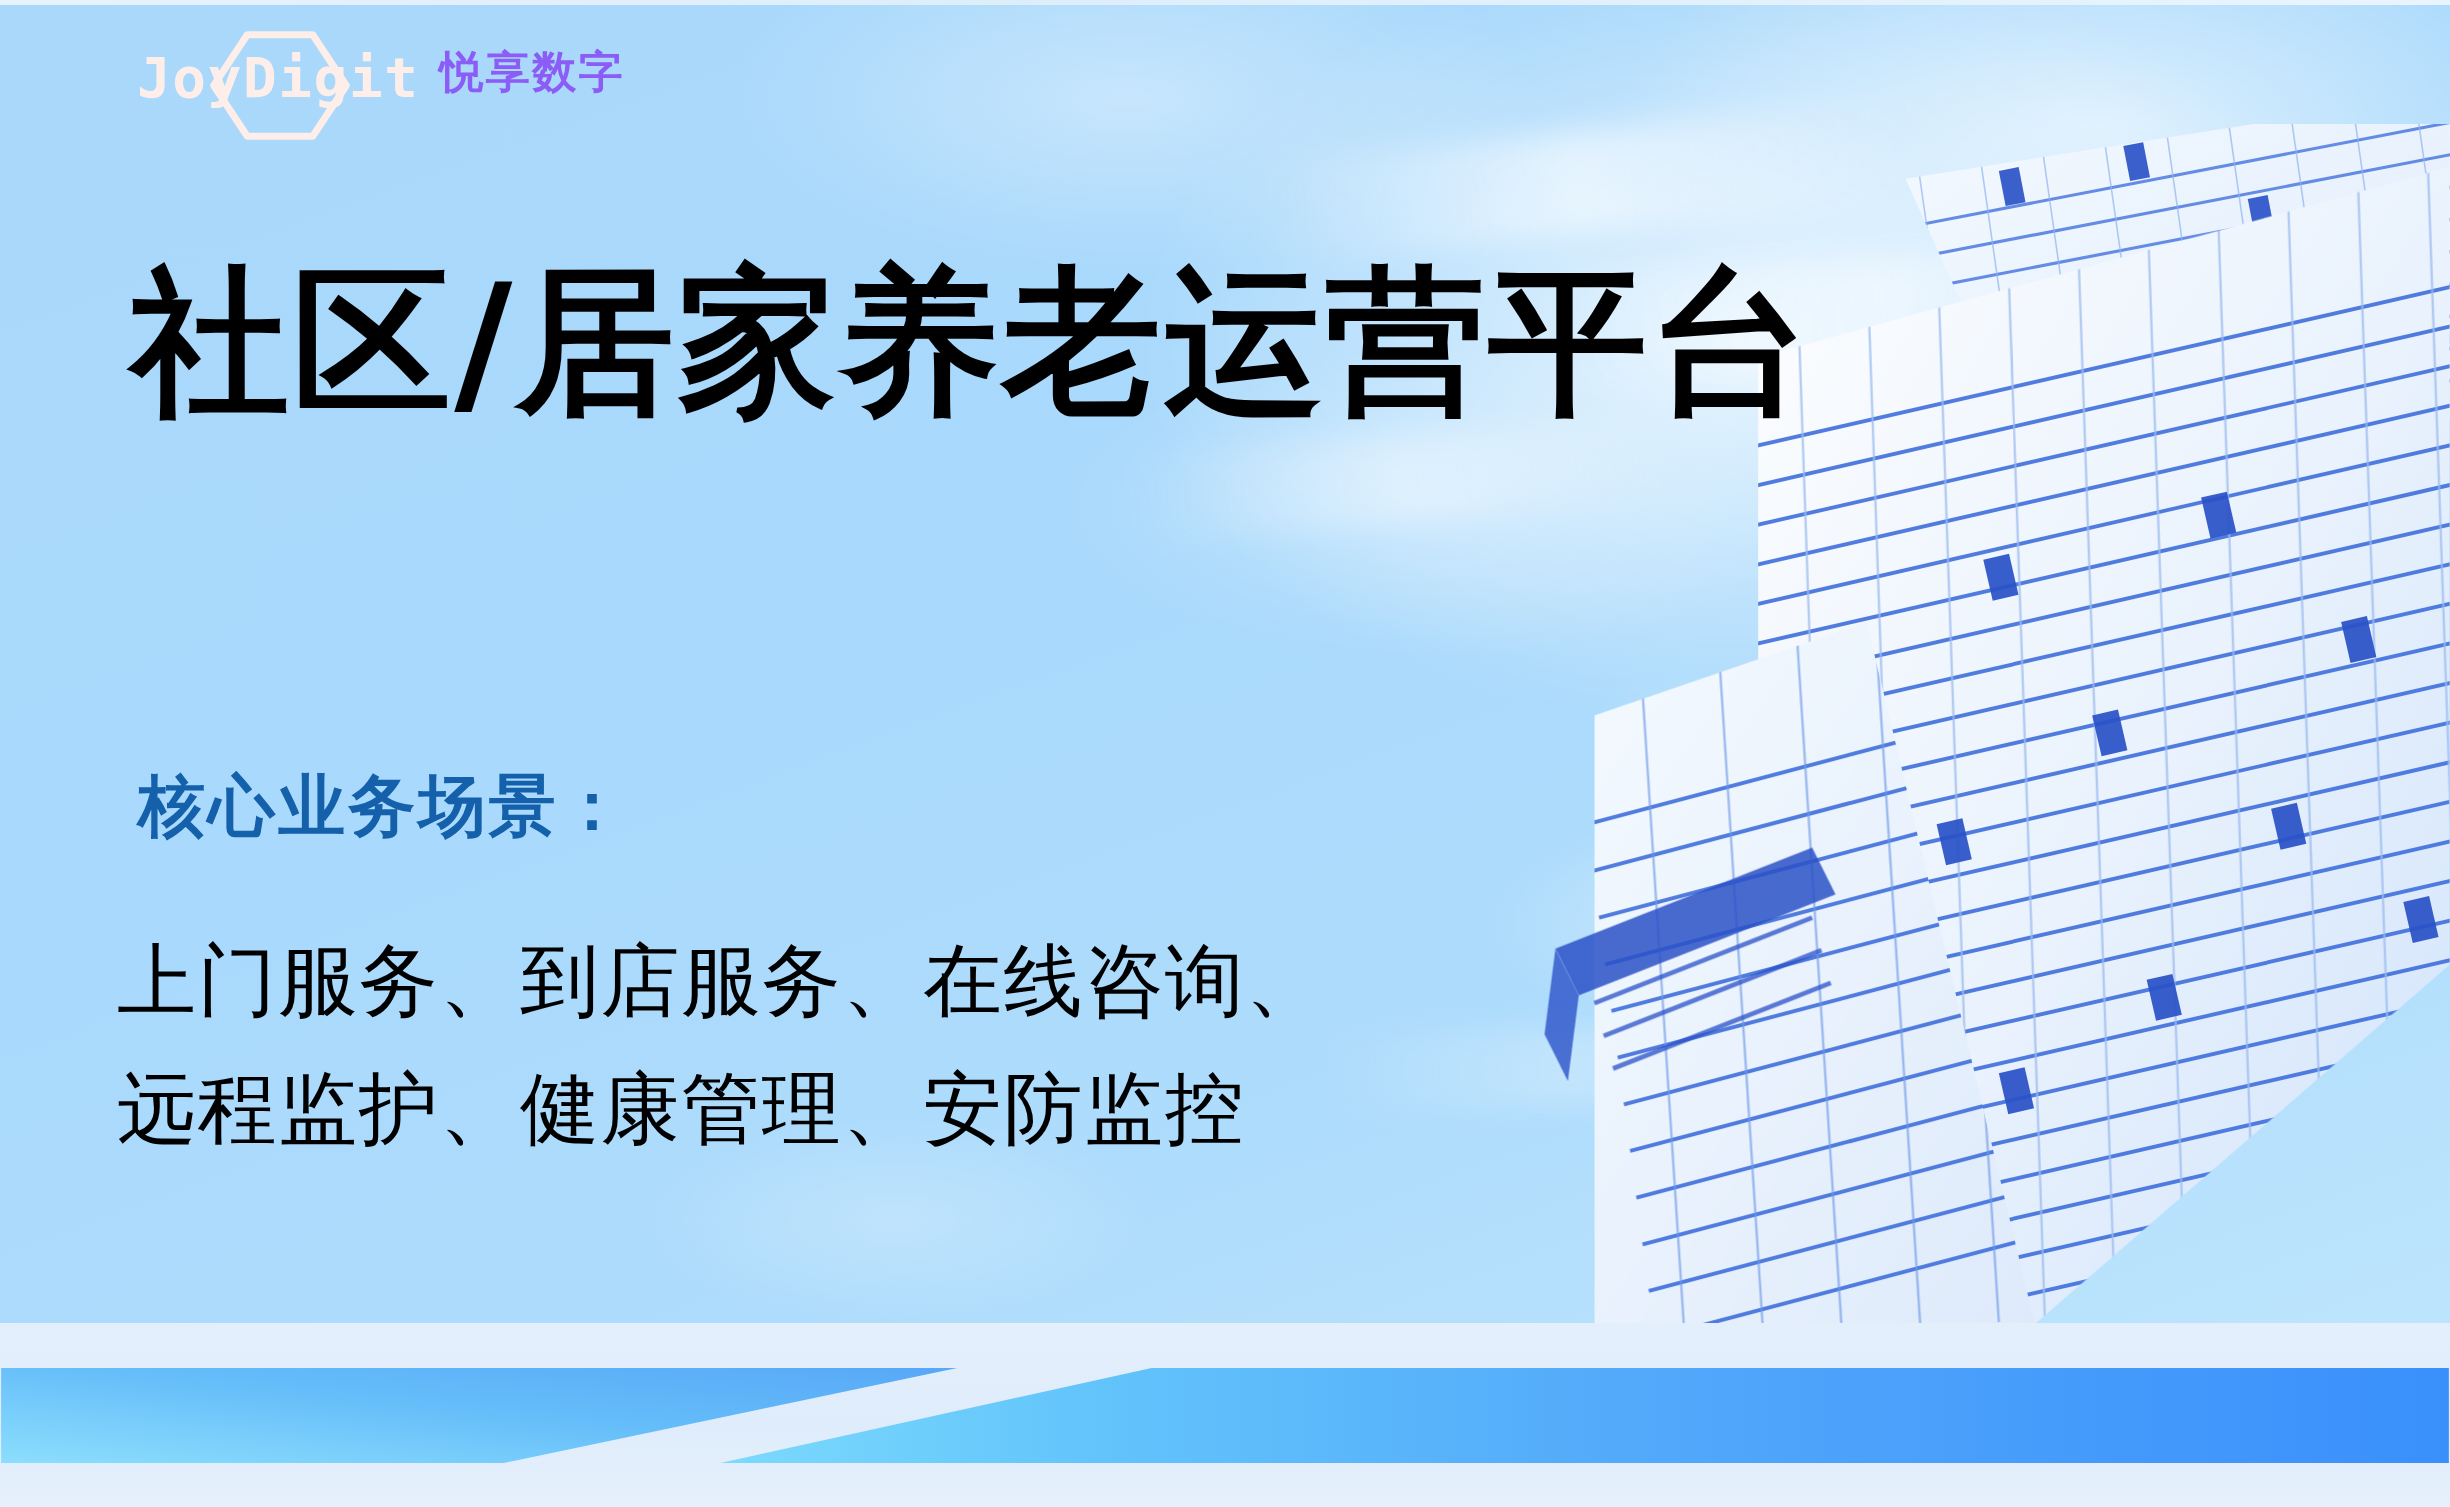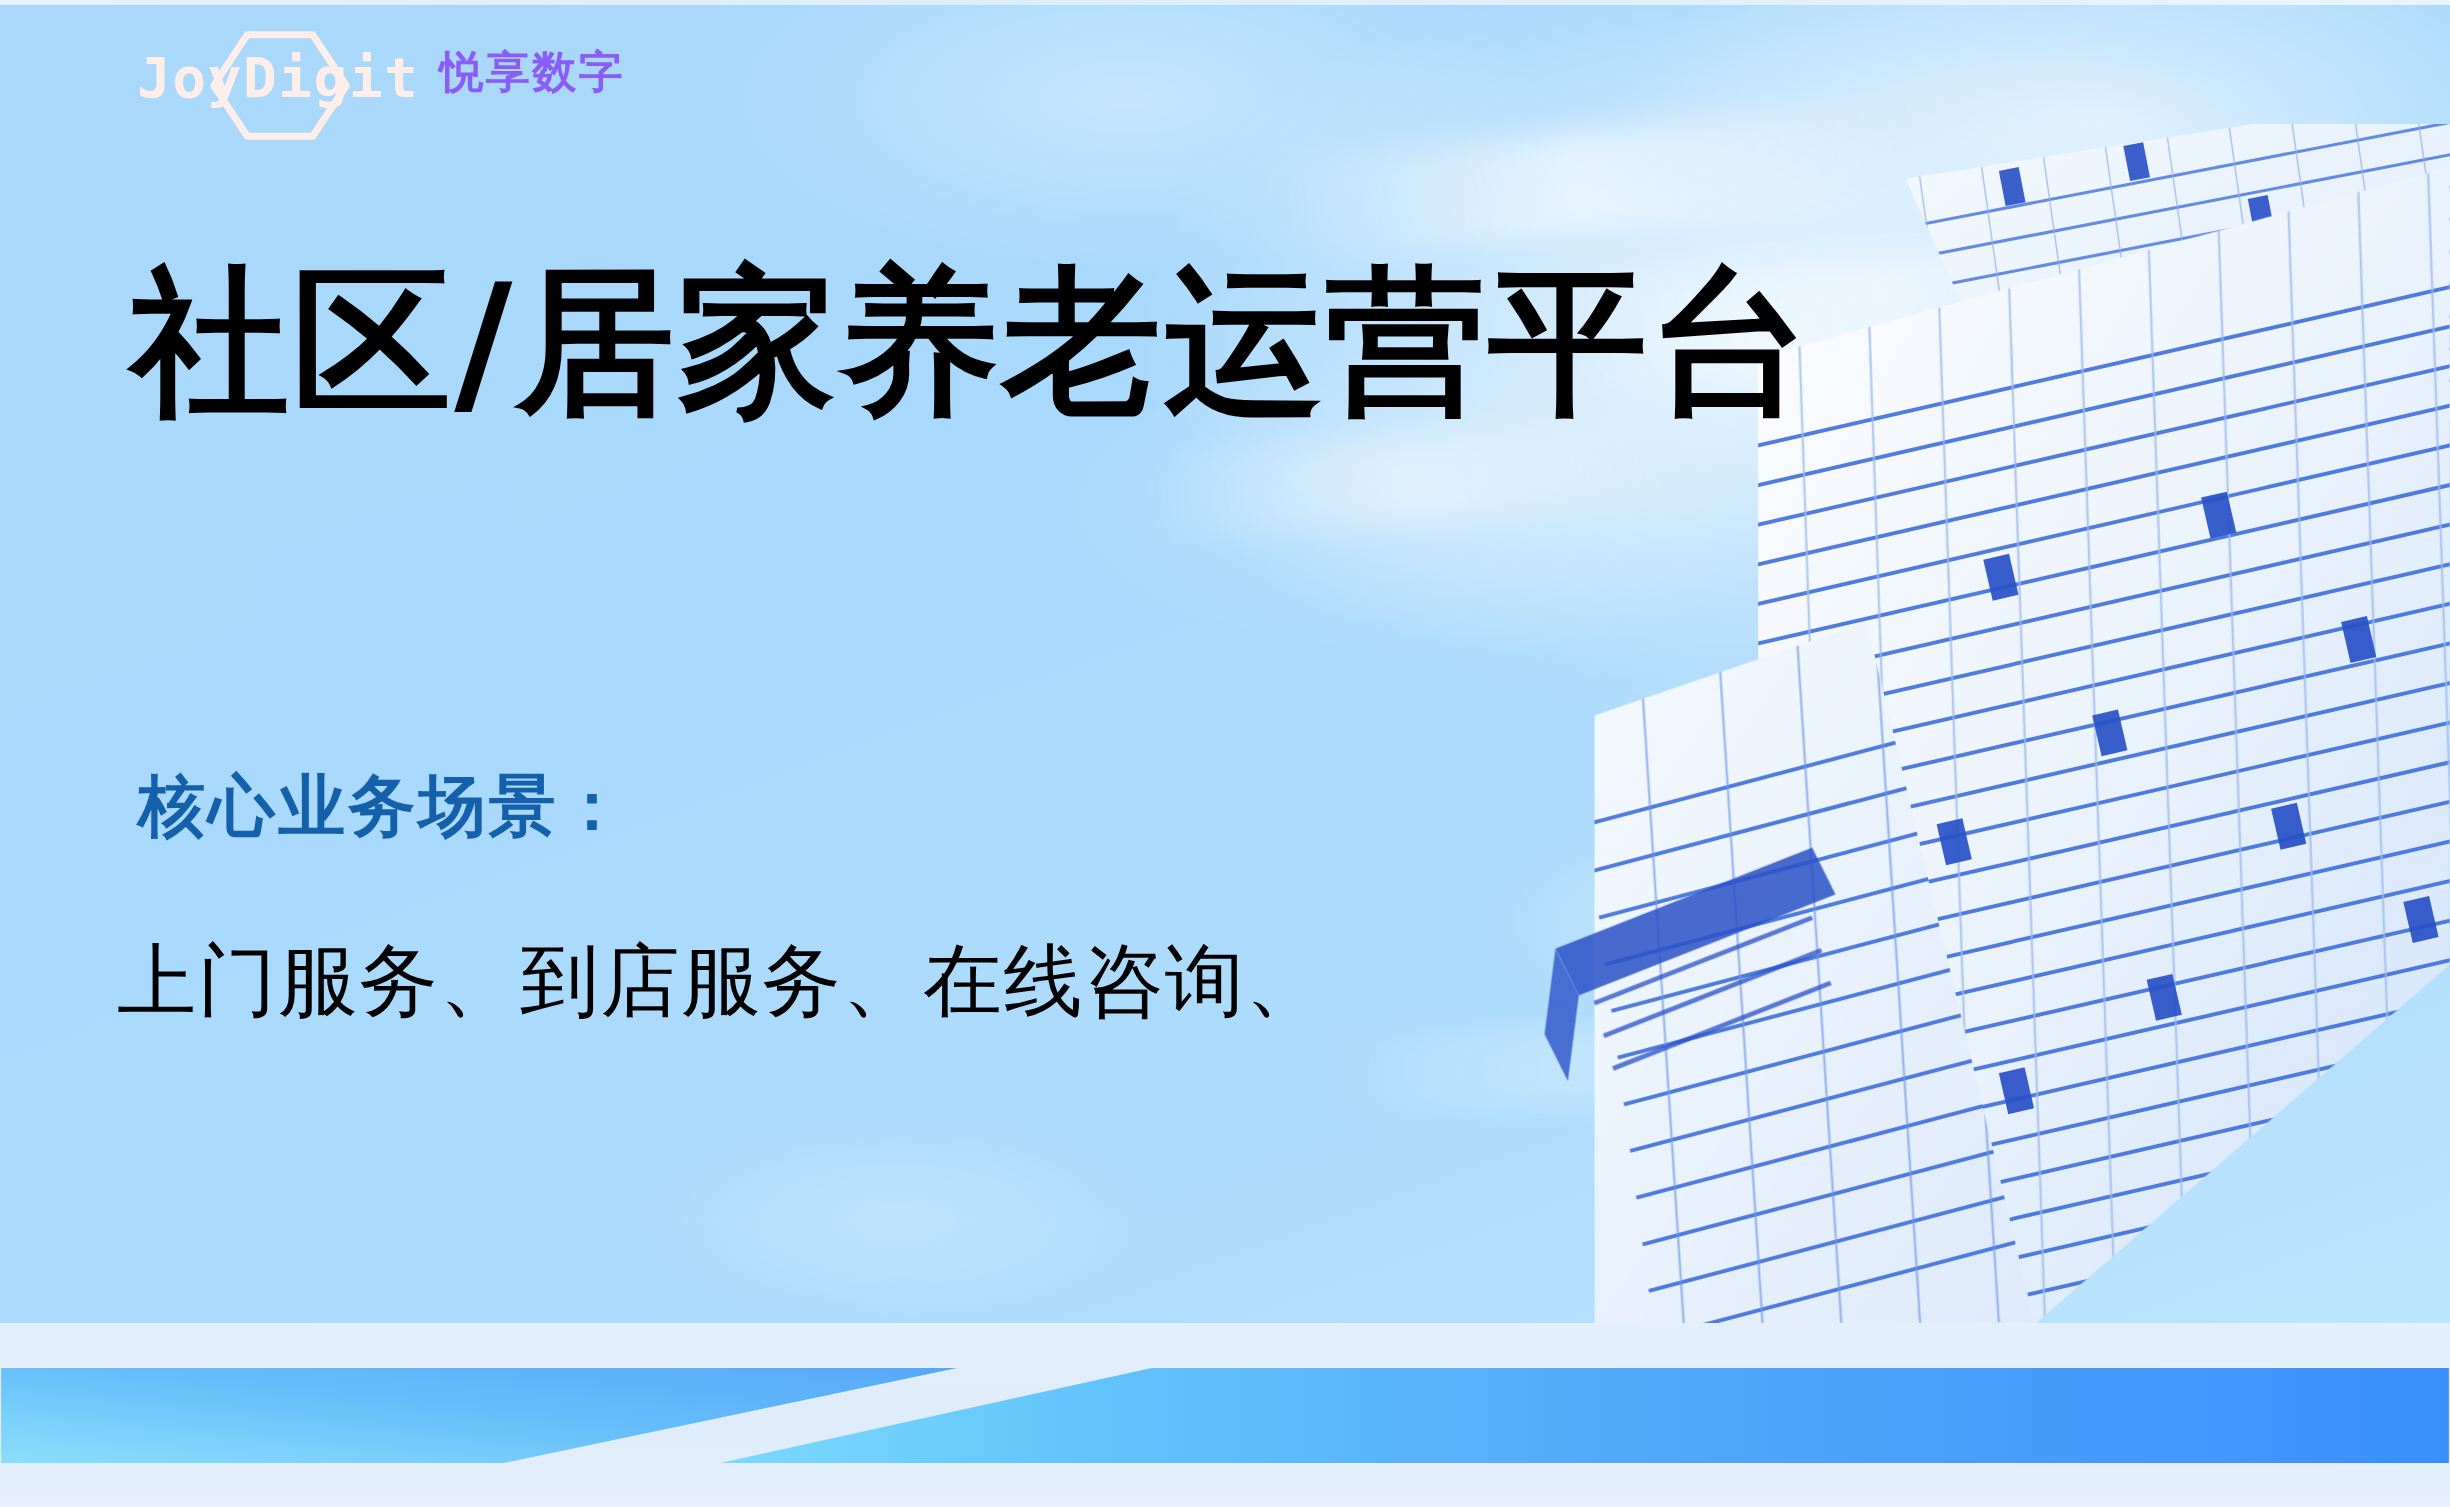--- a/index.html
+++ b/index.html
@@ -331,20 +331,21 @@
       <span class="cjk">悦享数字</span>
     </div>
   </div>
 
   <div class="headline">社区/居家养老运营平台</div>
 
   <div class="section-label">核心业务场景：</div>
 
   <div class="scenarios">
     <span class="line">上门服务、到店服务、在线咨询、</span>
+    <span class="line">远程监护、健康管理、安防监控</span>
   </div>
 
   <div class="band">
     <div class="band-bg"></div>
     <svg width="2450" height="185" viewBox="0 0 3149 238" xmlns="http://www.w3.org/2000/svg">
       <defs>
         <linearGradient id="bandLeft" x1="0" y1="1" x2="1" y2="0">
           <stop offset="0%" stop-color="#8fe1fd"></stop>
           <stop offset="55%" stop-color="#65bdf9"></stop>
           <stop offset="100%" stop-color="#57a8f7"></stop>

